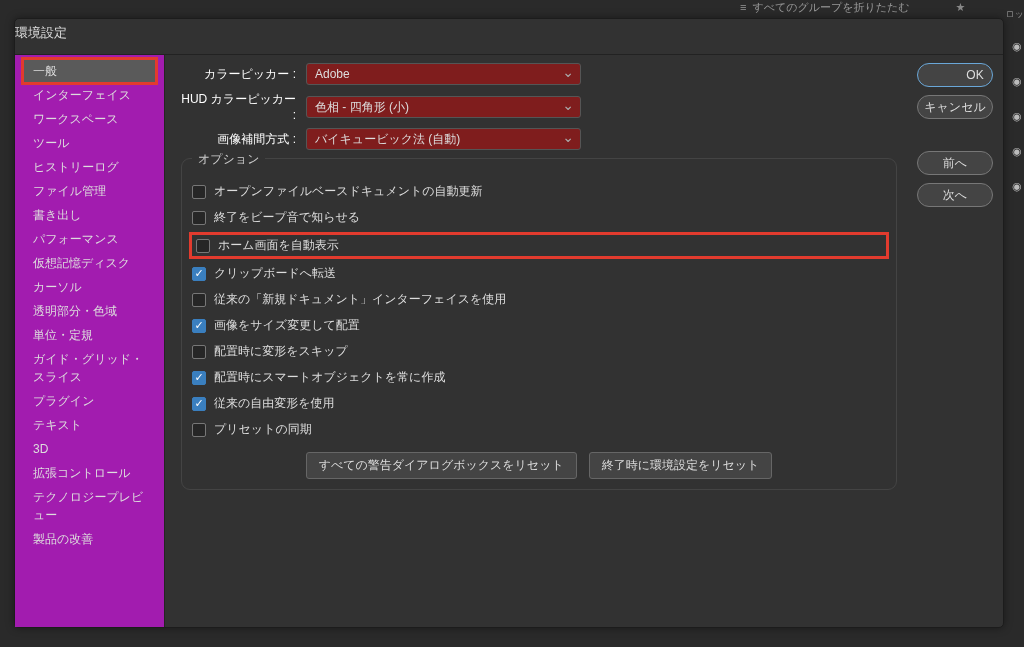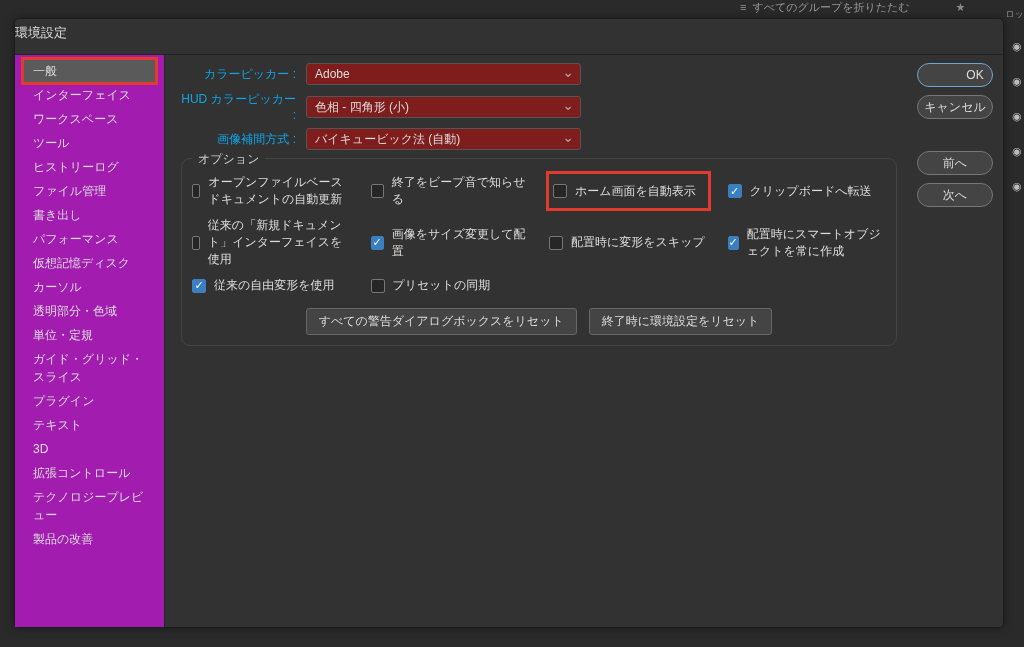--- a/index.html
+++ b/index.html
@@ -97,21 +97,21 @@
     .content {
       flex: 1;
       padding: 8px 16px;
       position: relative;
     }
     .row { display: flex; align-items: center; margin-bottom: 6px; }
     .row-label {
       width: 115px;
       text-align: right;
       margin-right: 10px;
-      color: #0ea5e9;
+      color: #ffffff;
       font-size: 12px;
     }
     .select {
       background: #7f1d1d;
       border: 1px solid #555;
       border-radius: 3px;
       height: 22px;
       line-height: 20px;
       padding: 0 22px 0 8px;
       color: #ddd;
@@ -139,24 +139,24 @@
       position: absolute;
       top: -8px;
       left: 10px;
       background: #323232;
       padding: 0 6px;
       font-size: 12px;
       color: #ccc;
     }
     .options-grid {
       display: grid;
-      grid-template-columns: 1fr 1fr 1fr 1fr;
+      grid-template-columns: 1fr;
       column-gap: 20px;
       row-gap: 9px;
-      margin-top: 7px;
+      margin-top: 16px;
     }
     .chk {
       display: flex;
       align-items: center;
       gap: 8px;
       font-size: 12px;
       color: #ddd;
     }
     .chk-box {
       width: 14px;

